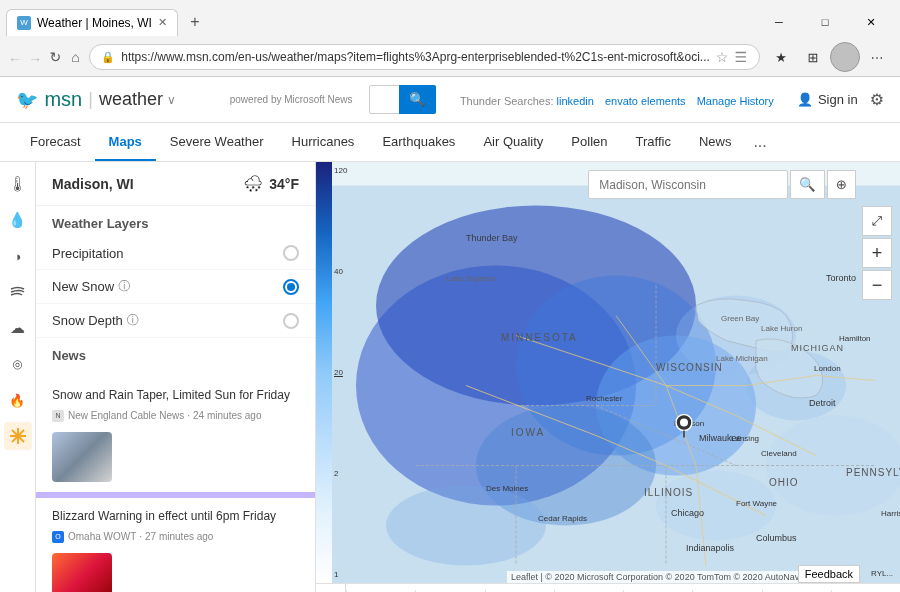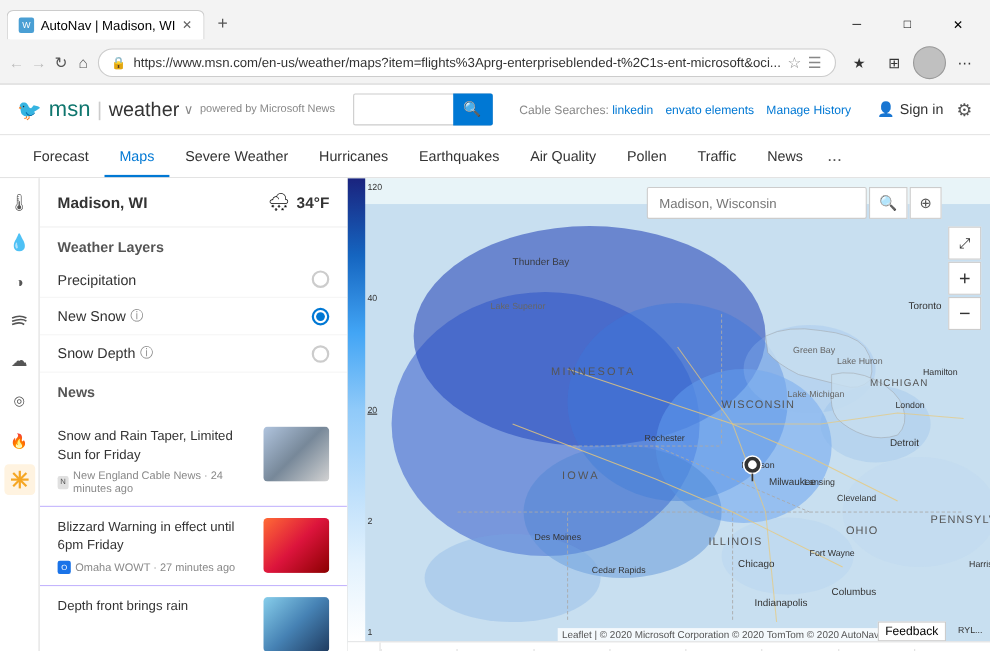--- a/index.html
+++ b/index.html
@@ -38,21 +38,21 @@
     .recent-searches { font-size: 11px; color: #888; margin-top: 2px; }
     .recent-searches a { color: #0078d4; text-decoration: none; margin-right: 8px; }
     .header-right { display: flex; align-items: center; gap: 12px; margin-left: auto; }
     .sign-in { font-size: 13px; color: #333; cursor: pointer; display: flex; align-items: center; gap: 4px; }
     .gear-icon-header { color: #555; cursor: pointer; font-size: 16px; }
     .avatar-circle { width: 30px; height: 30px; border-radius: 50%; background: #c0c0c0; display: flex; align-items: center; justify-content: center; font-size: 13px; color: white; border: 1px solid #999; }
 
     
     .nav-tabs { background: white; border-bottom: 1px solid #e0e0e0; display: flex; align-items: center; padding: 0 16px; }
     .nav-tab { padding: 10px 14px; font-size: 13px; color: #333; cursor: pointer; border-bottom: 2px solid transparent; text-decoration: none; }
-    .nav-tab.active { color: #0078d4; border-bottom-color: #0078d4; font-weight: 400; }
+    .nav-tab.active { color: #0078d4; border-bottom-color: #0078d4; font-weight: 700; }
     .nav-more { padding: 10px 8px; color: #555; cursor: pointer; font-size: 16px; }
 
     
     .main-content { display: flex; height: calc(592px - 145px); position: relative; }
 
     
     .left-sidebar { width: 36px; background: white; border-right: 1px solid #e0e0e0; display: flex; flex-direction: column; align-items: center; padding: 8px 0; gap: 8px; z-index: 10; }
     .sidebar-icon { width: 28px; height: 28px; display: flex; align-items: center; justify-content: center; cursor: pointer; border-radius: 4px; color: #555; font-size: 15px; }
     .sidebar-icon.active { background: #fff3e0; color: #f5a623; }
 
@@ -66,21 +66,21 @@
 
     .section-title { padding: 10px 16px 6px; font-size: 13px; font-weight: 600; color: #555; }
     .layer-item { display: flex; align-items: center; padding: 8px 16px; gap: 10px; border-bottom: 1px solid #f5f5f5; }
     .layer-label { flex: 1; font-size: 13px; color: #333; display: flex; align-items: center; gap: 4px; }
     .info-icon { color: #888; font-size: 12px; cursor: pointer; }
     .radio-btn { width: 16px; height: 16px; border-radius: 50%; border: 2px solid #ccc; display: flex; align-items: center; justify-content: center; cursor: pointer; }
     .radio-btn.selected { border-color: #0078d4; }
     .radio-btn.selected::after { content: ''; width: 8px; height: 8px; border-radius: 50%; background: #0078d4; }
 
     .news-section { padding: 8px 0; }
-    .news-item { padding: 10px 16px; border-bottom: 1px solid #c4b5fd; display: flex; gap: 10px; cursor: pointer; }
+    .news-item { padding: 10px 16px; border-bottom: 6px solid #c4b5fd; display: flex; gap: 10px; cursor: pointer; flex-direction: column; }
     .news-text-block { flex: 1; }
     .news-title { font-size: 12px; color: #333; line-height: 1.4; font-weight: 500; margin-bottom: 6px; }
     .news-thumb { width: 60px; height: 50px; border-radius: 4px; overflow: hidden; flex-shrink: 0; }
     .news-source { display: flex; align-items: center; gap: 4px; font-size: 10px; color: #888; }
     .source-icon { width: 12px; height: 12px; background: #e0e0e0; border-radius: 2px; display: flex; align-items: center; justify-content: center; font-size: 7px; color: #555; }
 
     
     .thumb-snow { background: linear-gradient(135deg, #b0c4de 0%, #778899 50%, #d3d3d3 100%); width: 100%; height: 100%; }
     .thumb-blizzard { background: linear-gradient(135deg, #ff6b35 0%, #dc143c 50%, #8b0000 100%); width: 100%; height: 100%; }
     .thumb-cold { background: linear-gradient(135deg, #87ceeb 0%, #4682b4 50%, #1e3a5f 100%); width: 100%; height: 100%; }
@@ -111,21 +111,21 @@
     
     .msn-bird { color: #d4a017; font-size: 18px; }
   </style>
 </head>
 <body>
 
 <div class="browser-chrome">
   <div class="tab-bar">
     <div class="tab">
       <div class="tab-favicon">W</div>
-      <span>AutoNav | Madison, WI</span>
+      <span>Weather | Moines, WI</span>
       <span class="tab-close">✕</span>
     </div>
     <button class="new-tab-btn">+</button>
     <div class="window-controls" style="margin-left:auto; display:flex;">
       <div class="win-ctrl">─</div>
       <div class="win-ctrl">□</div>
       <div class="win-ctrl close">✕</div>
     </div>
   </div>
   <div class="address-bar-row">
@@ -154,33 +154,33 @@
 
 <div class="msn-header">
   <div class="msn-logo">
     <span class="msn-bird">🐦</span>
     <span class="msn-text">msn</span>
     <span class="msn-divider">|</span>
     <span class="weather-text">
       <span>weather</span>
       <span style="font-size:12px; color:#888;">∨</span>
     </span>
-    <div style="display:block;">
+    <div style="display:block;margin-left:48px;">
       <span class="powered-by">powered by Microsoft News</span>
     </div>
   </div>
   <div class="search-bar-container">
     <input class="search-input" type="text" style="">
     <button class="search-btn">
       <span>🔍</span>
     </button>
   </div>
   <div style="margin-left: 8px;">
     <div class="recent-searches">
-      <span>Cable Searches:</span>
+      <span>Thunder Searches:</span>
       <a href="#">linkedin</a>
       <a href="#">envato elements</a>
       <a href="#">Manage History</a>
     </div>
   </div>
   <div class="header-right">
     <div class="sign-in">
       <span>👤</span>
       <span>Sign in</span>
     </div>

